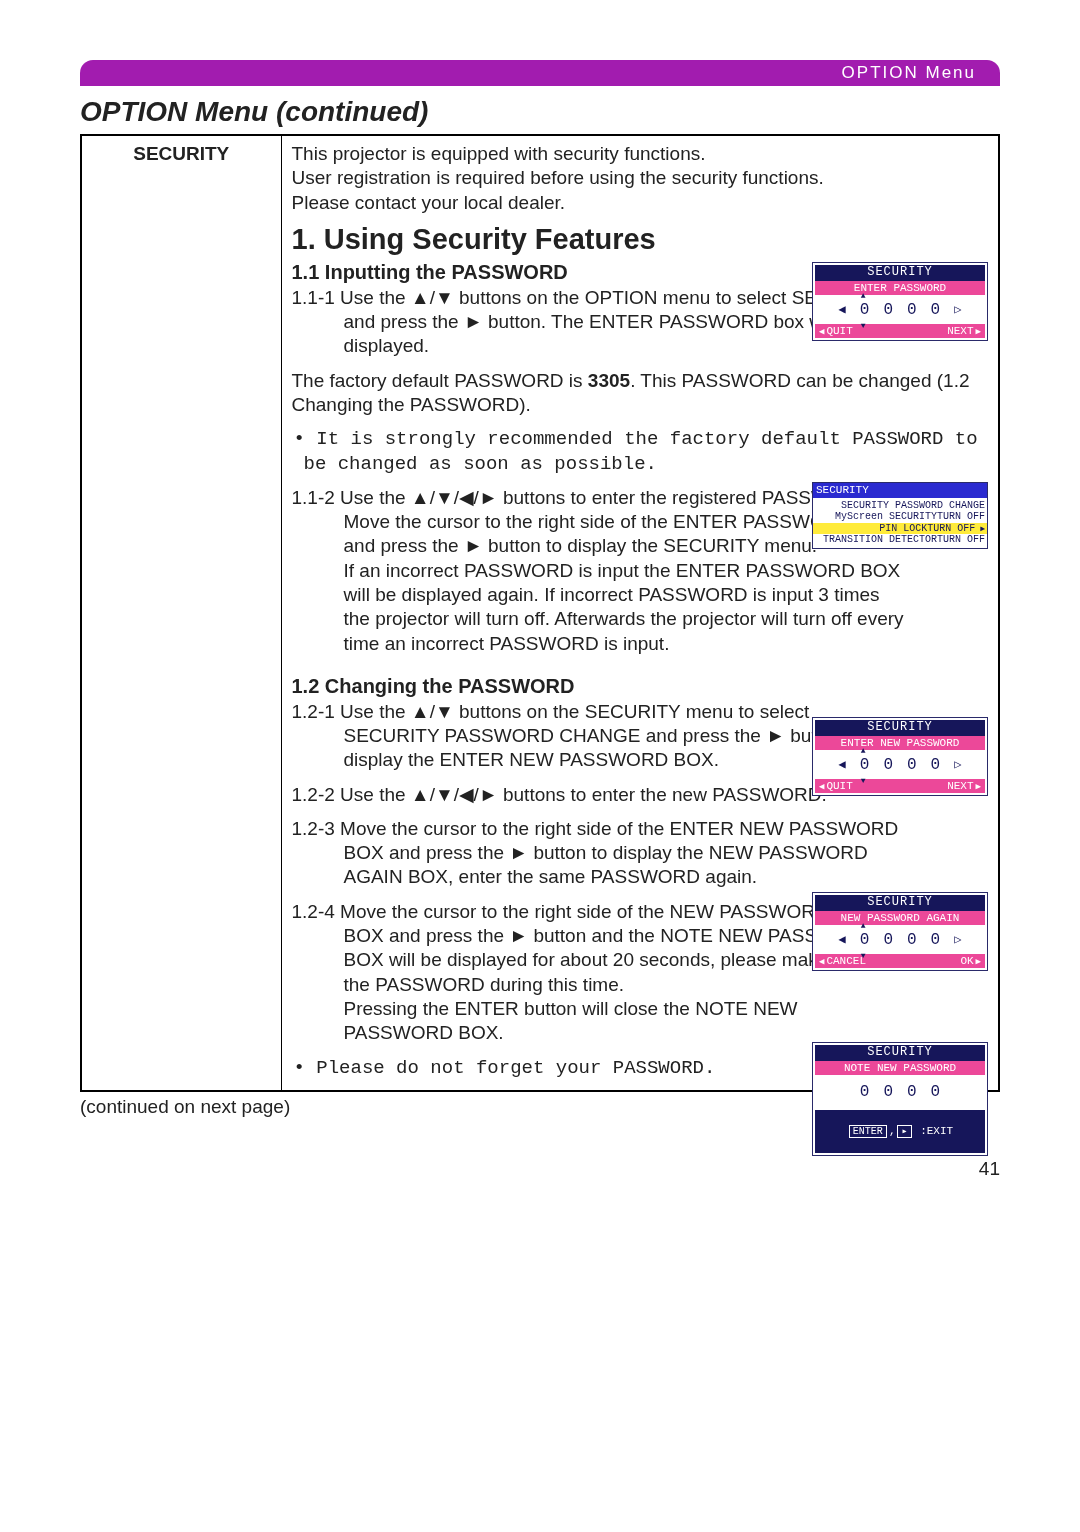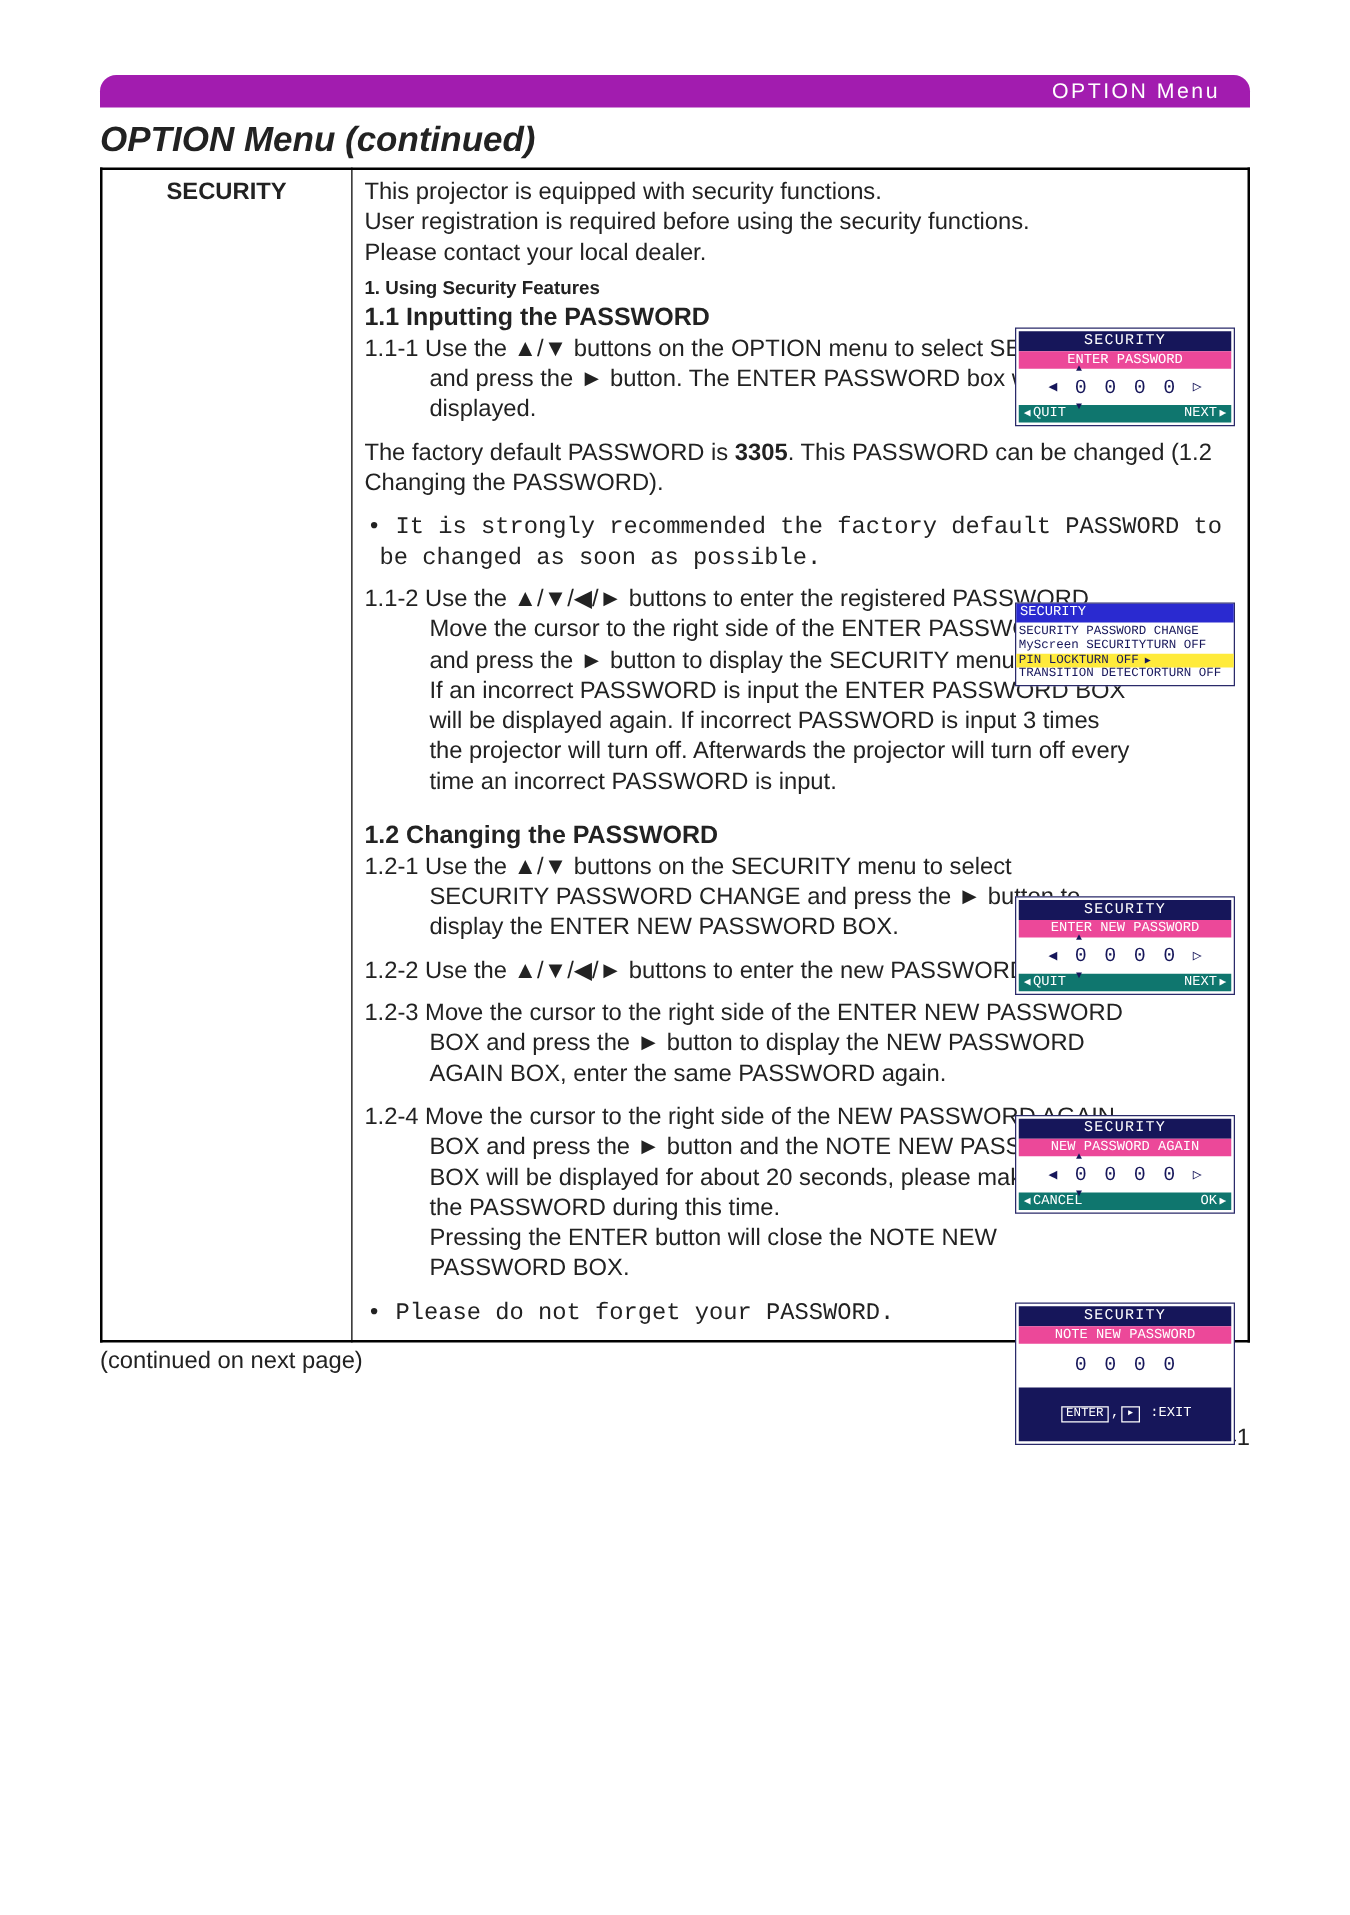--- a/index.html
+++ b/index.html
@@ -54,21 +54,21 @@
   }
   td.itemcell {
     width: 200px;
     text-align: center;
     vertical-align: middle;
     font-weight: bold;
     font-size: 20px;
   }
   .section-hdr {
     font-weight: bold;
-    font-size: 15px;
+    font-size: 29px;
     margin-top: 6px;
   }
   .subsection-hdr {
     font-weight: bold;
     font-size: 20px;
     margin-top: 2px;
   }
   .desc-body { position: relative; }
   .para { margin-bottom: 10px; padding-right: 81px; }
   .para.full { padding-right: 0; }
@@ -128,32 +128,32 @@
     top: -10px; left: 1px;
     font-size: 8px; color: #16165a;
   }
   .osd-digits .first::after {
     content: "▼";
     position: absolute;
     bottom: -10px; left: 1px;
     font-size: 8px; color: #16165a;
   }
   .osd-footer {
-    background: #0f766e;
+    background: #ec4899;
     color: #fff;
     display: flex;
     justify-content: space-between;
     padding: 1px 4px;
     font-size: 11px;
   }
   .osd-footer .left::before { content: "◀"; margin-right: 2px; font-size: 9px; }
   .osd-footer .right::after { content: "▶"; margin-left: 2px; font-size: 9px; }
   .osd-list-row {
     display: flex;
-    justify-content: flex-start;
+    justify-content: flex-end;
     padding: 0 2px;
     font-size: 10px;
     color: #16165a;
   }
   .osd-list-row.hl { background: #ffeb3b; color: #16165a; }
   .osd-list-row .r::after { content: " ▶"; font-size: 8px; }
   .osd-menu-hdr {
     background: #2a2ad0;
     color: #fff;
     padding: 1px 3px;

